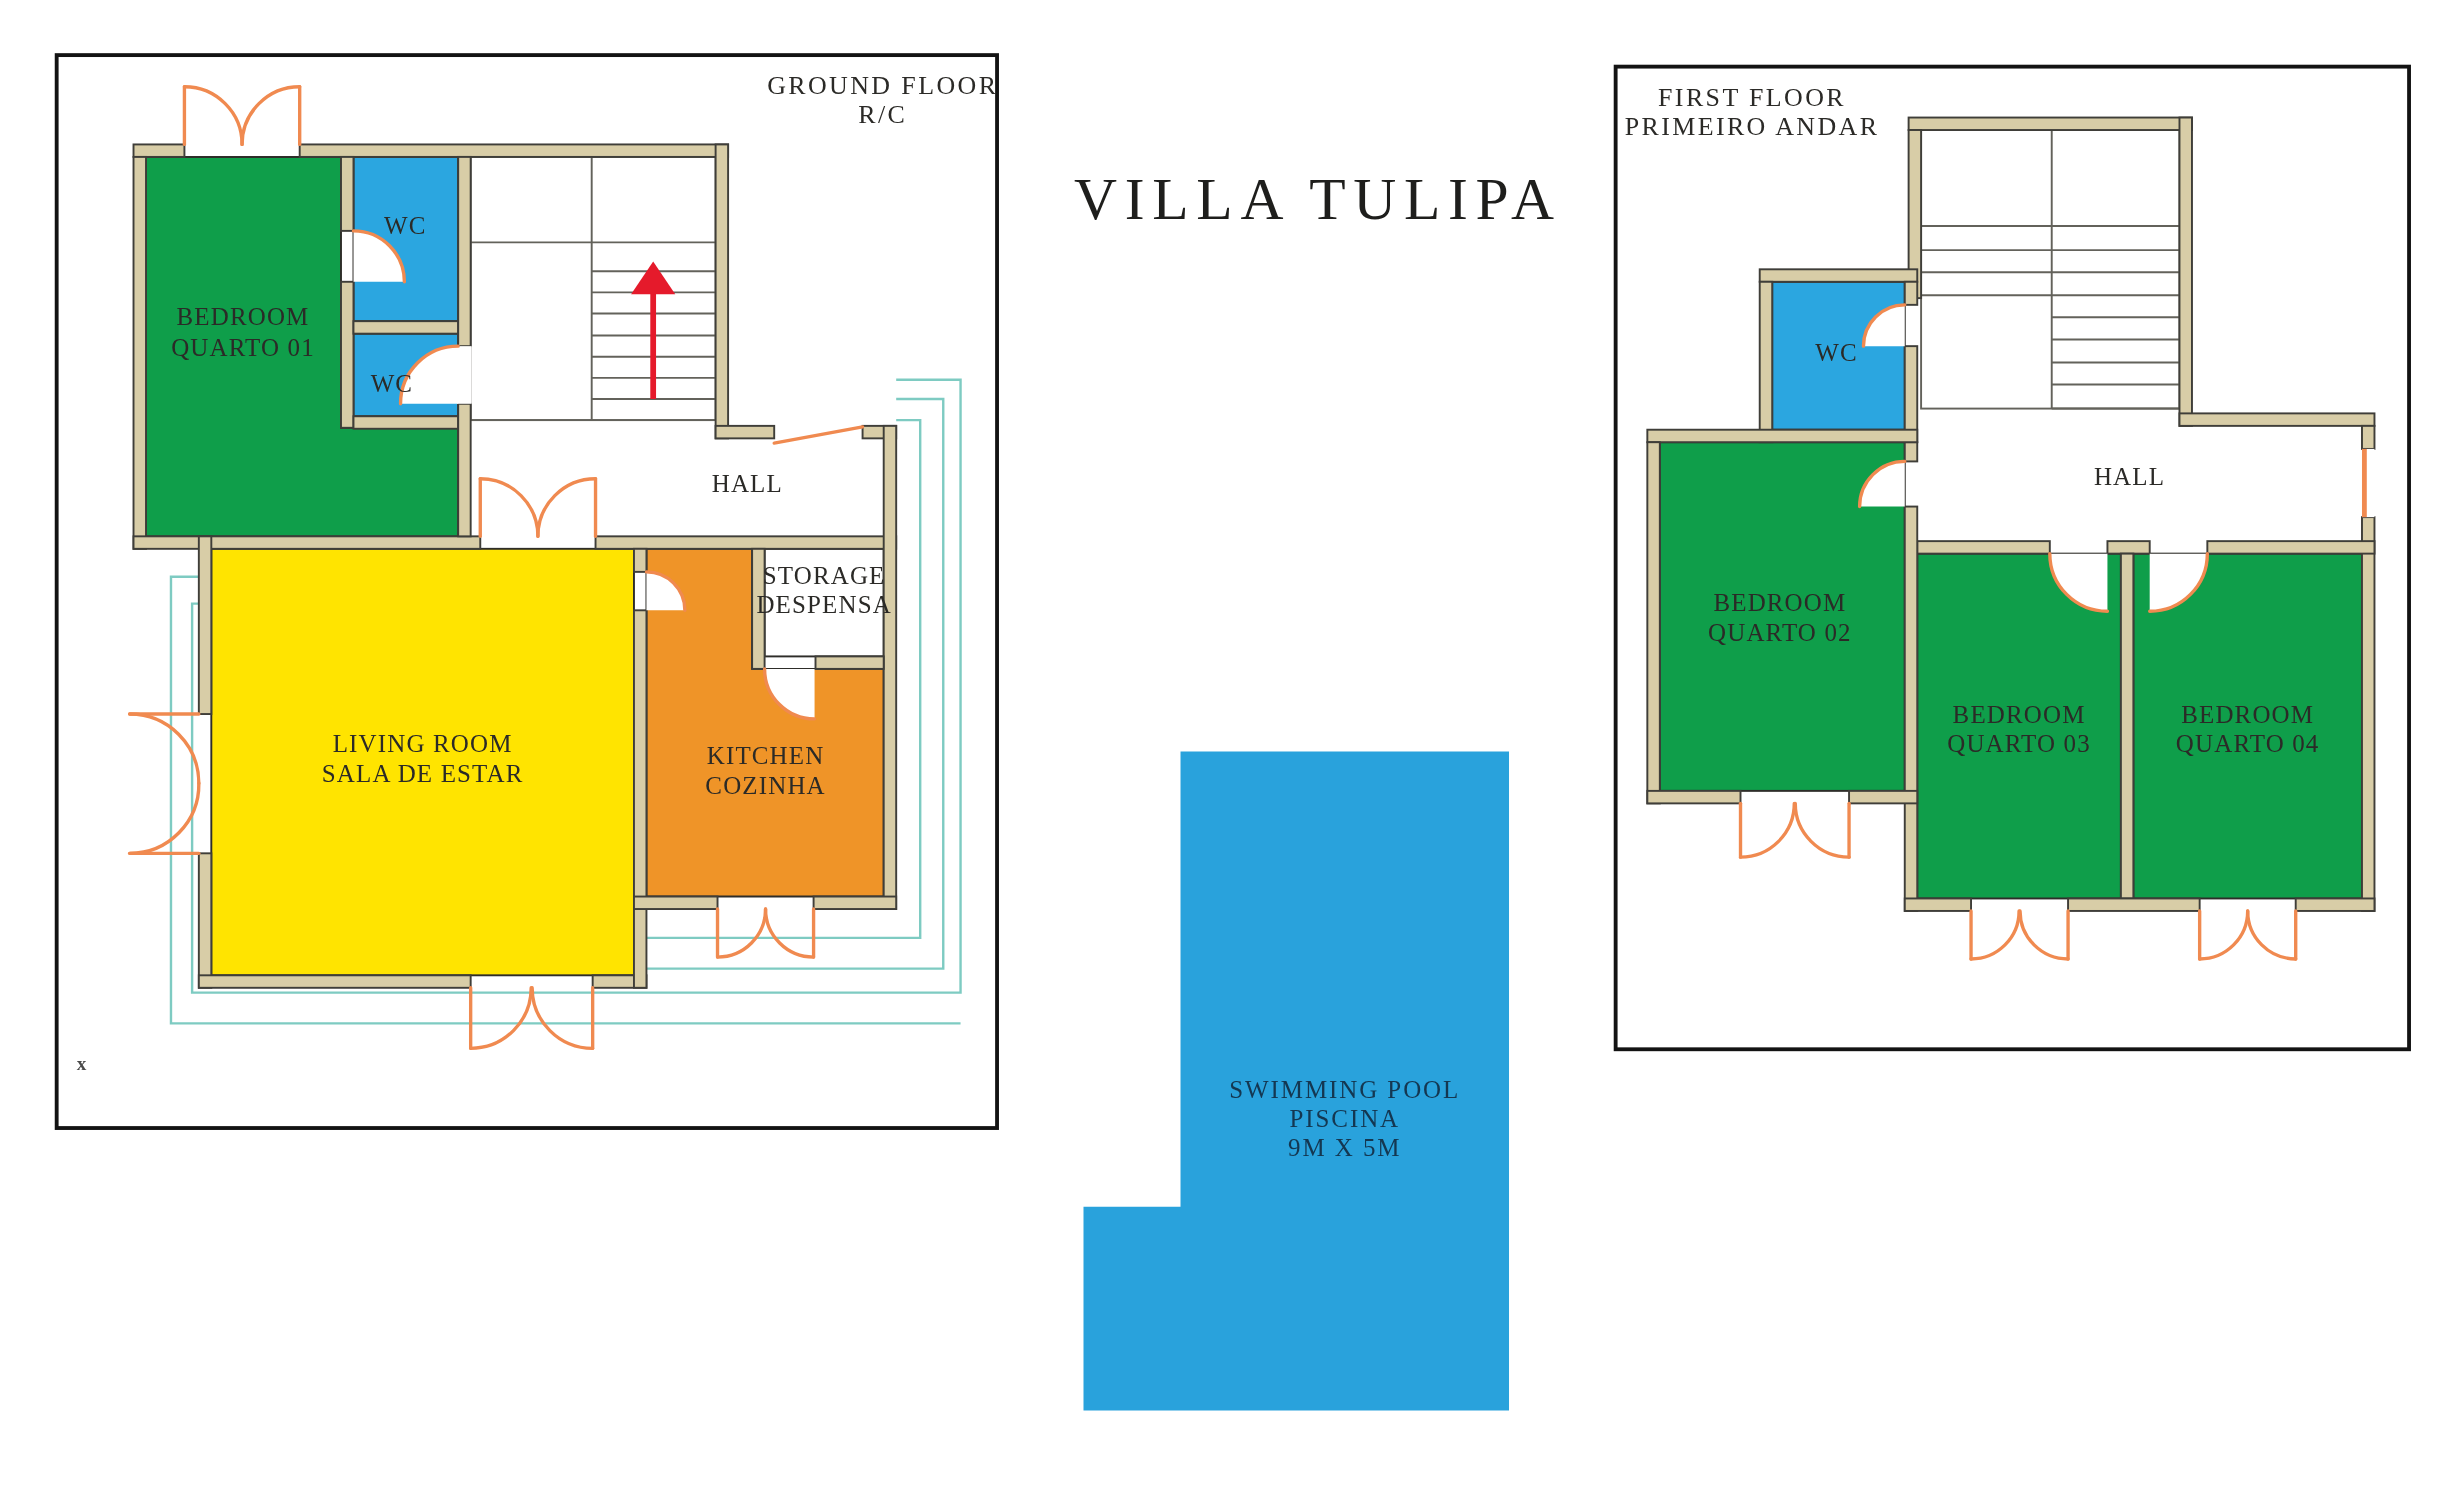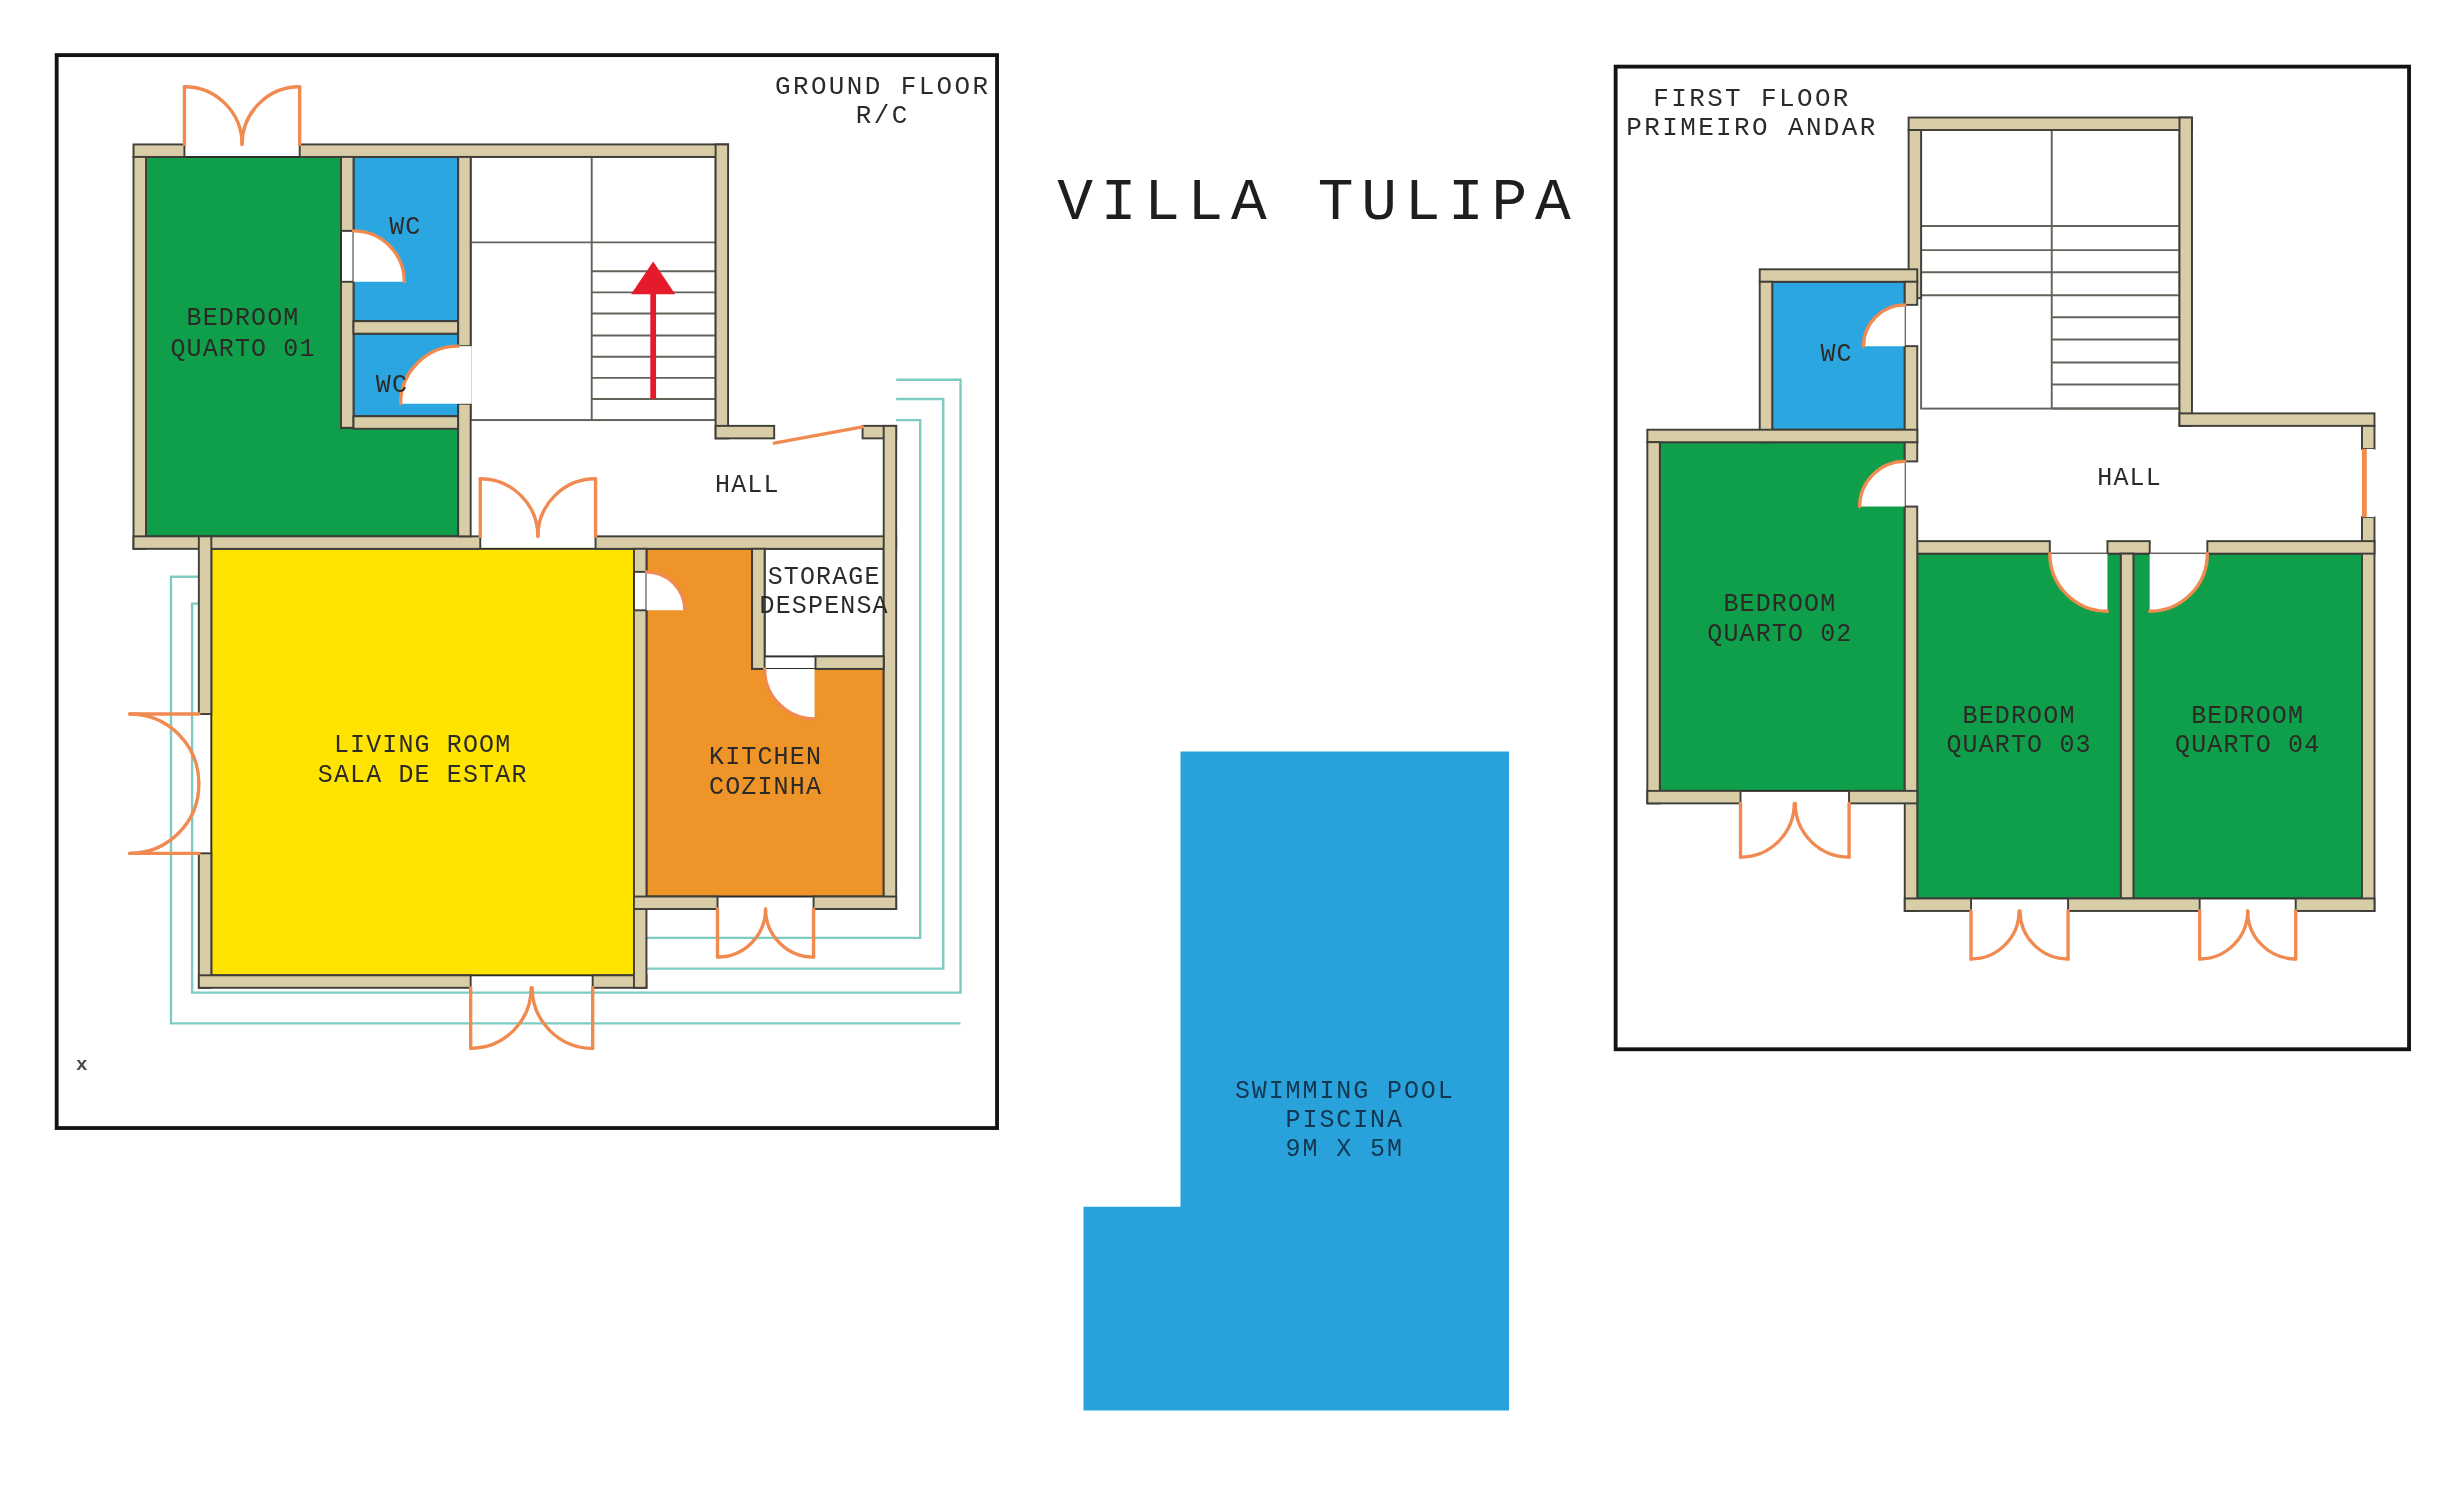--- a/index.html
+++ b/index.html
@@ -1,17 +1,17 @@
 <!DOCTYPE html>
 <html><head>
 <meta charset="utf-8">
 <style>
   html,body{margin:0;padding:0;background:#ffffff;}
   #stage{position:relative;width:2459px;height:1503px;background:#ffffff;overflow:hidden;
-         font-family:Liberation Mono, monospace;}
+         font-family:Liberation Serif, serif;}
   svg{position:absolute;left:0;top:0;}
   .wall{fill:#d8cda7;stroke:#3f3e39;stroke-width:2;}
   .green{fill:#0f9e4a;stroke:#2e2d29;stroke-width:2;}
   .blue{fill:#2ba6e0;stroke:#2e2d29;stroke-width:2;}
   .yellow{fill:#ffe400;stroke:#2e2d29;stroke-width:2;}
   .orange{fill:#ef9428;stroke:#2e2d29;stroke-width:2;}
   .whiteroom{fill:#ffffff;stroke:#2e2d29;stroke-width:2;}
   .stairbox{fill:#ffffff;stroke:#63625b;stroke-width:2;}
   .stl{stroke:#63625b;stroke-width:2;fill:none;}
   .door{stroke:#f08a50;stroke-width:3.5;fill:none;stroke-linecap:round;}

